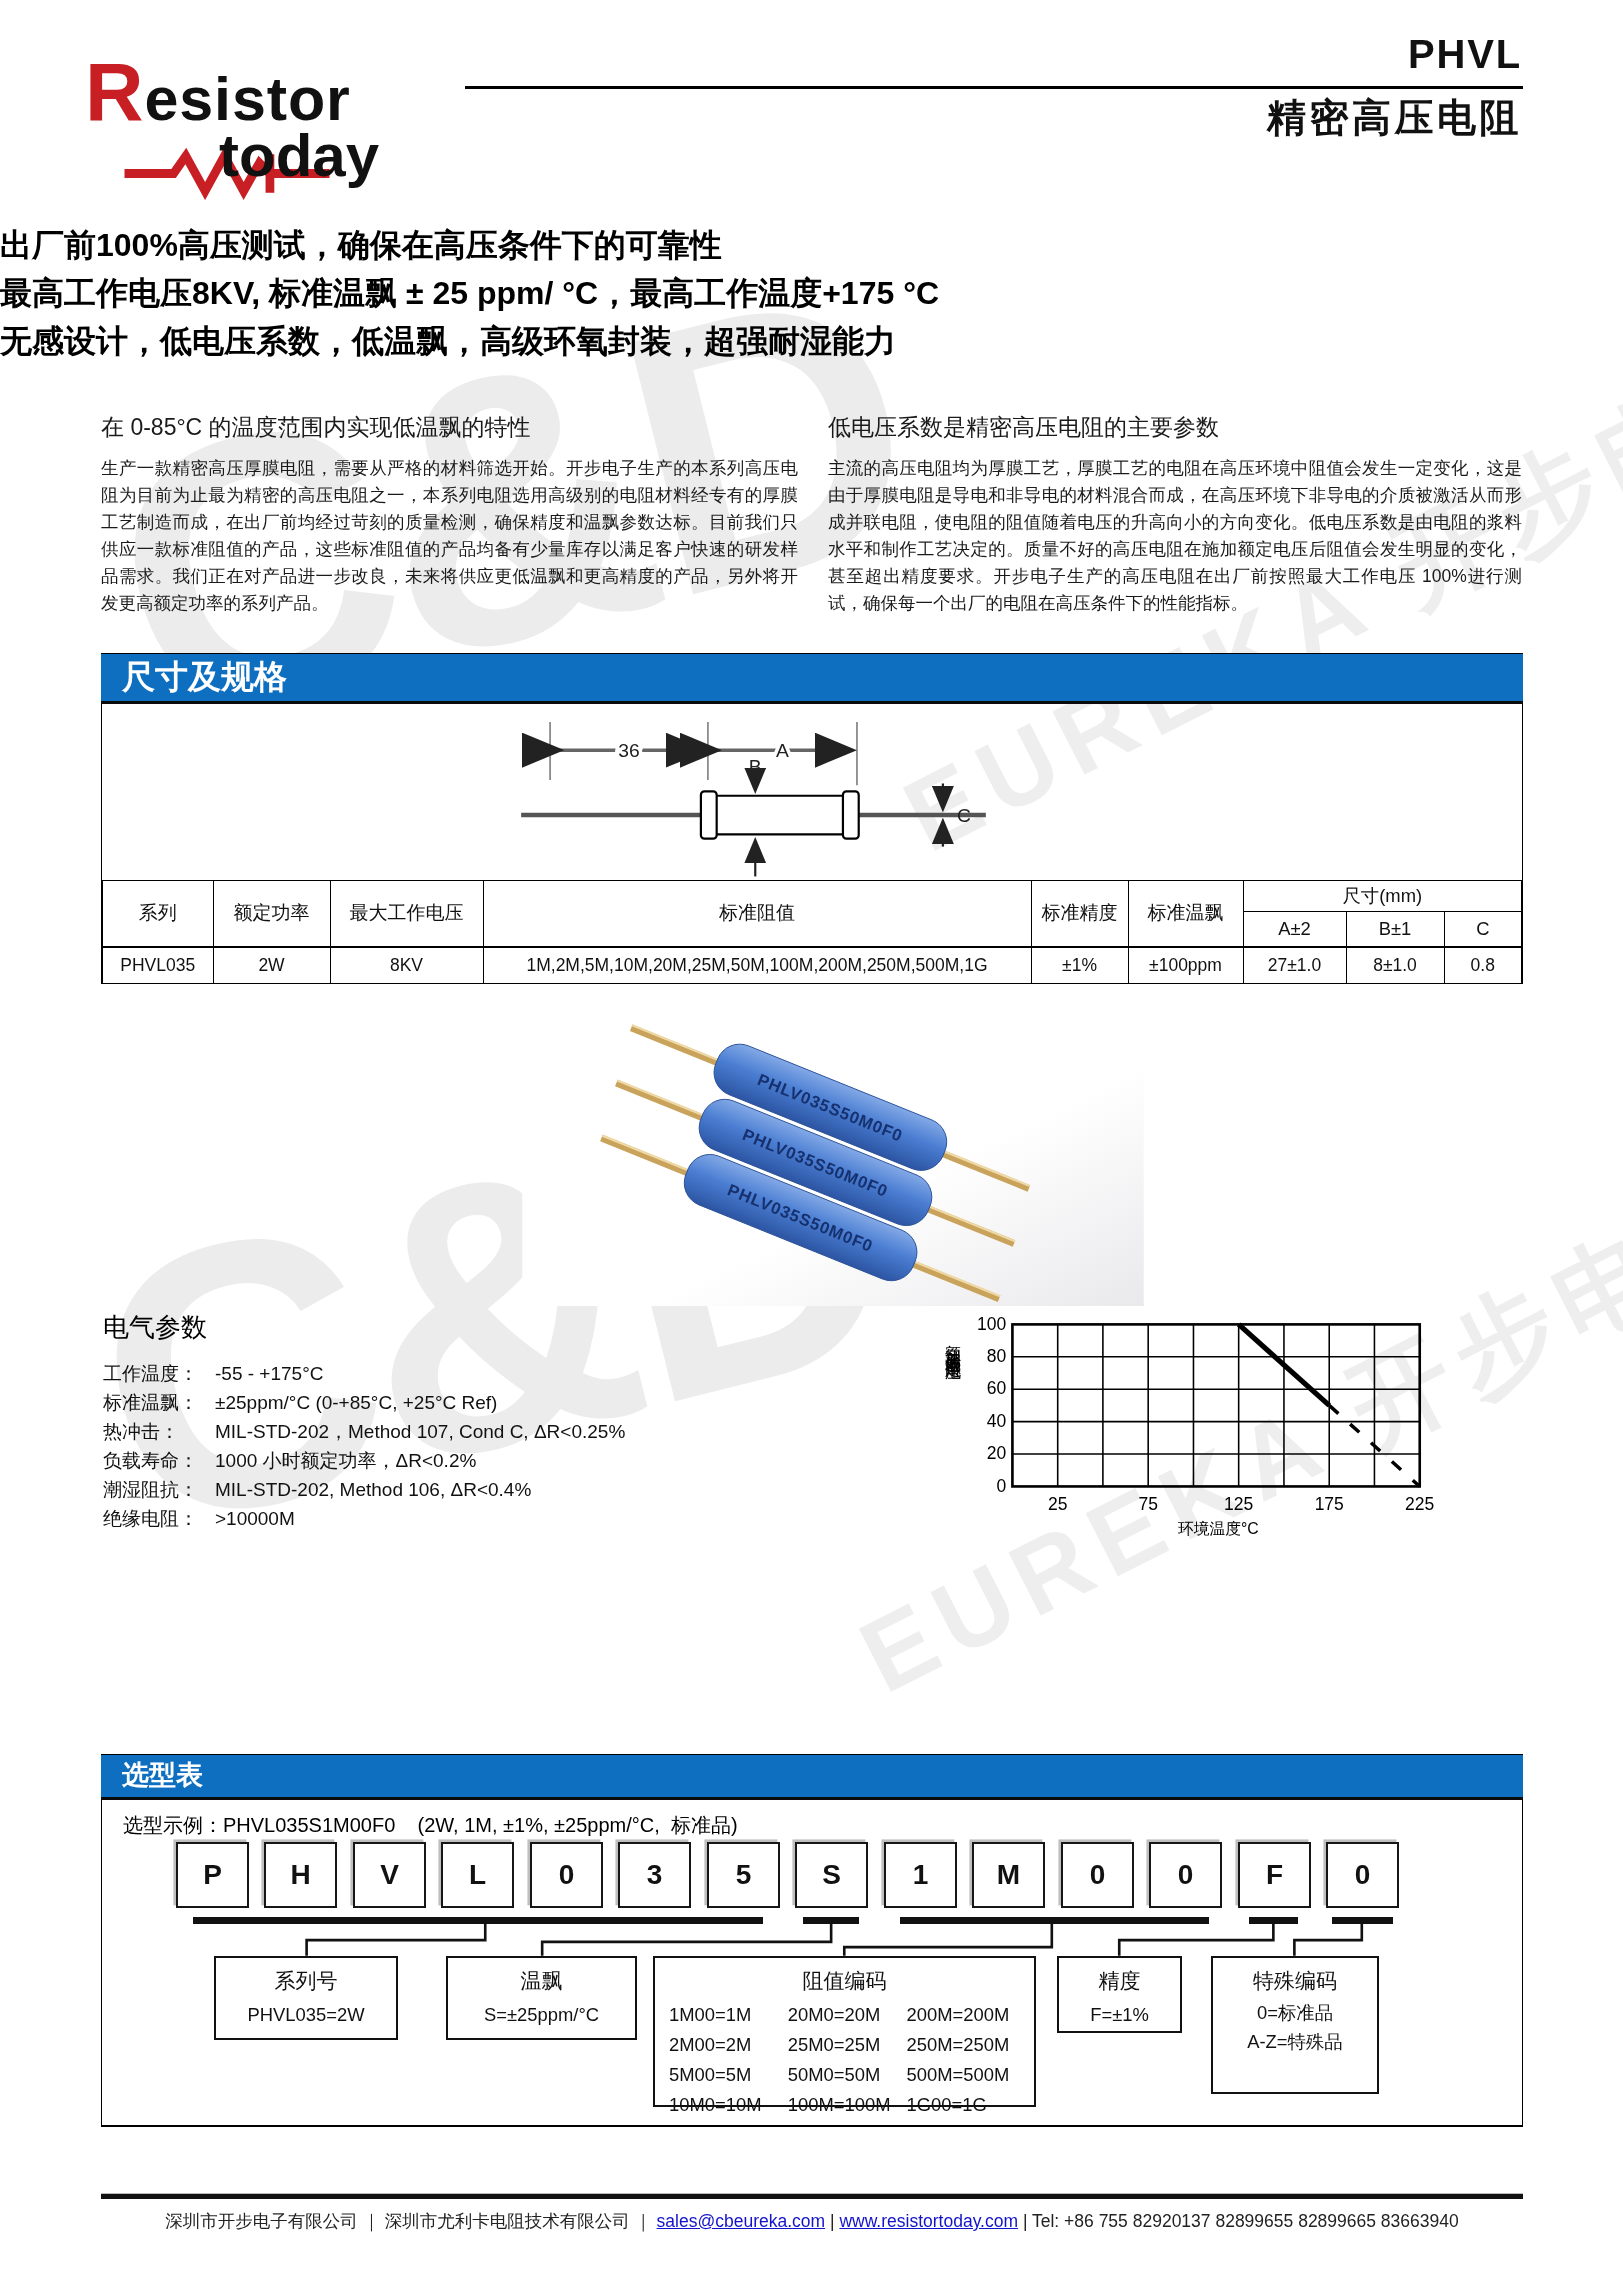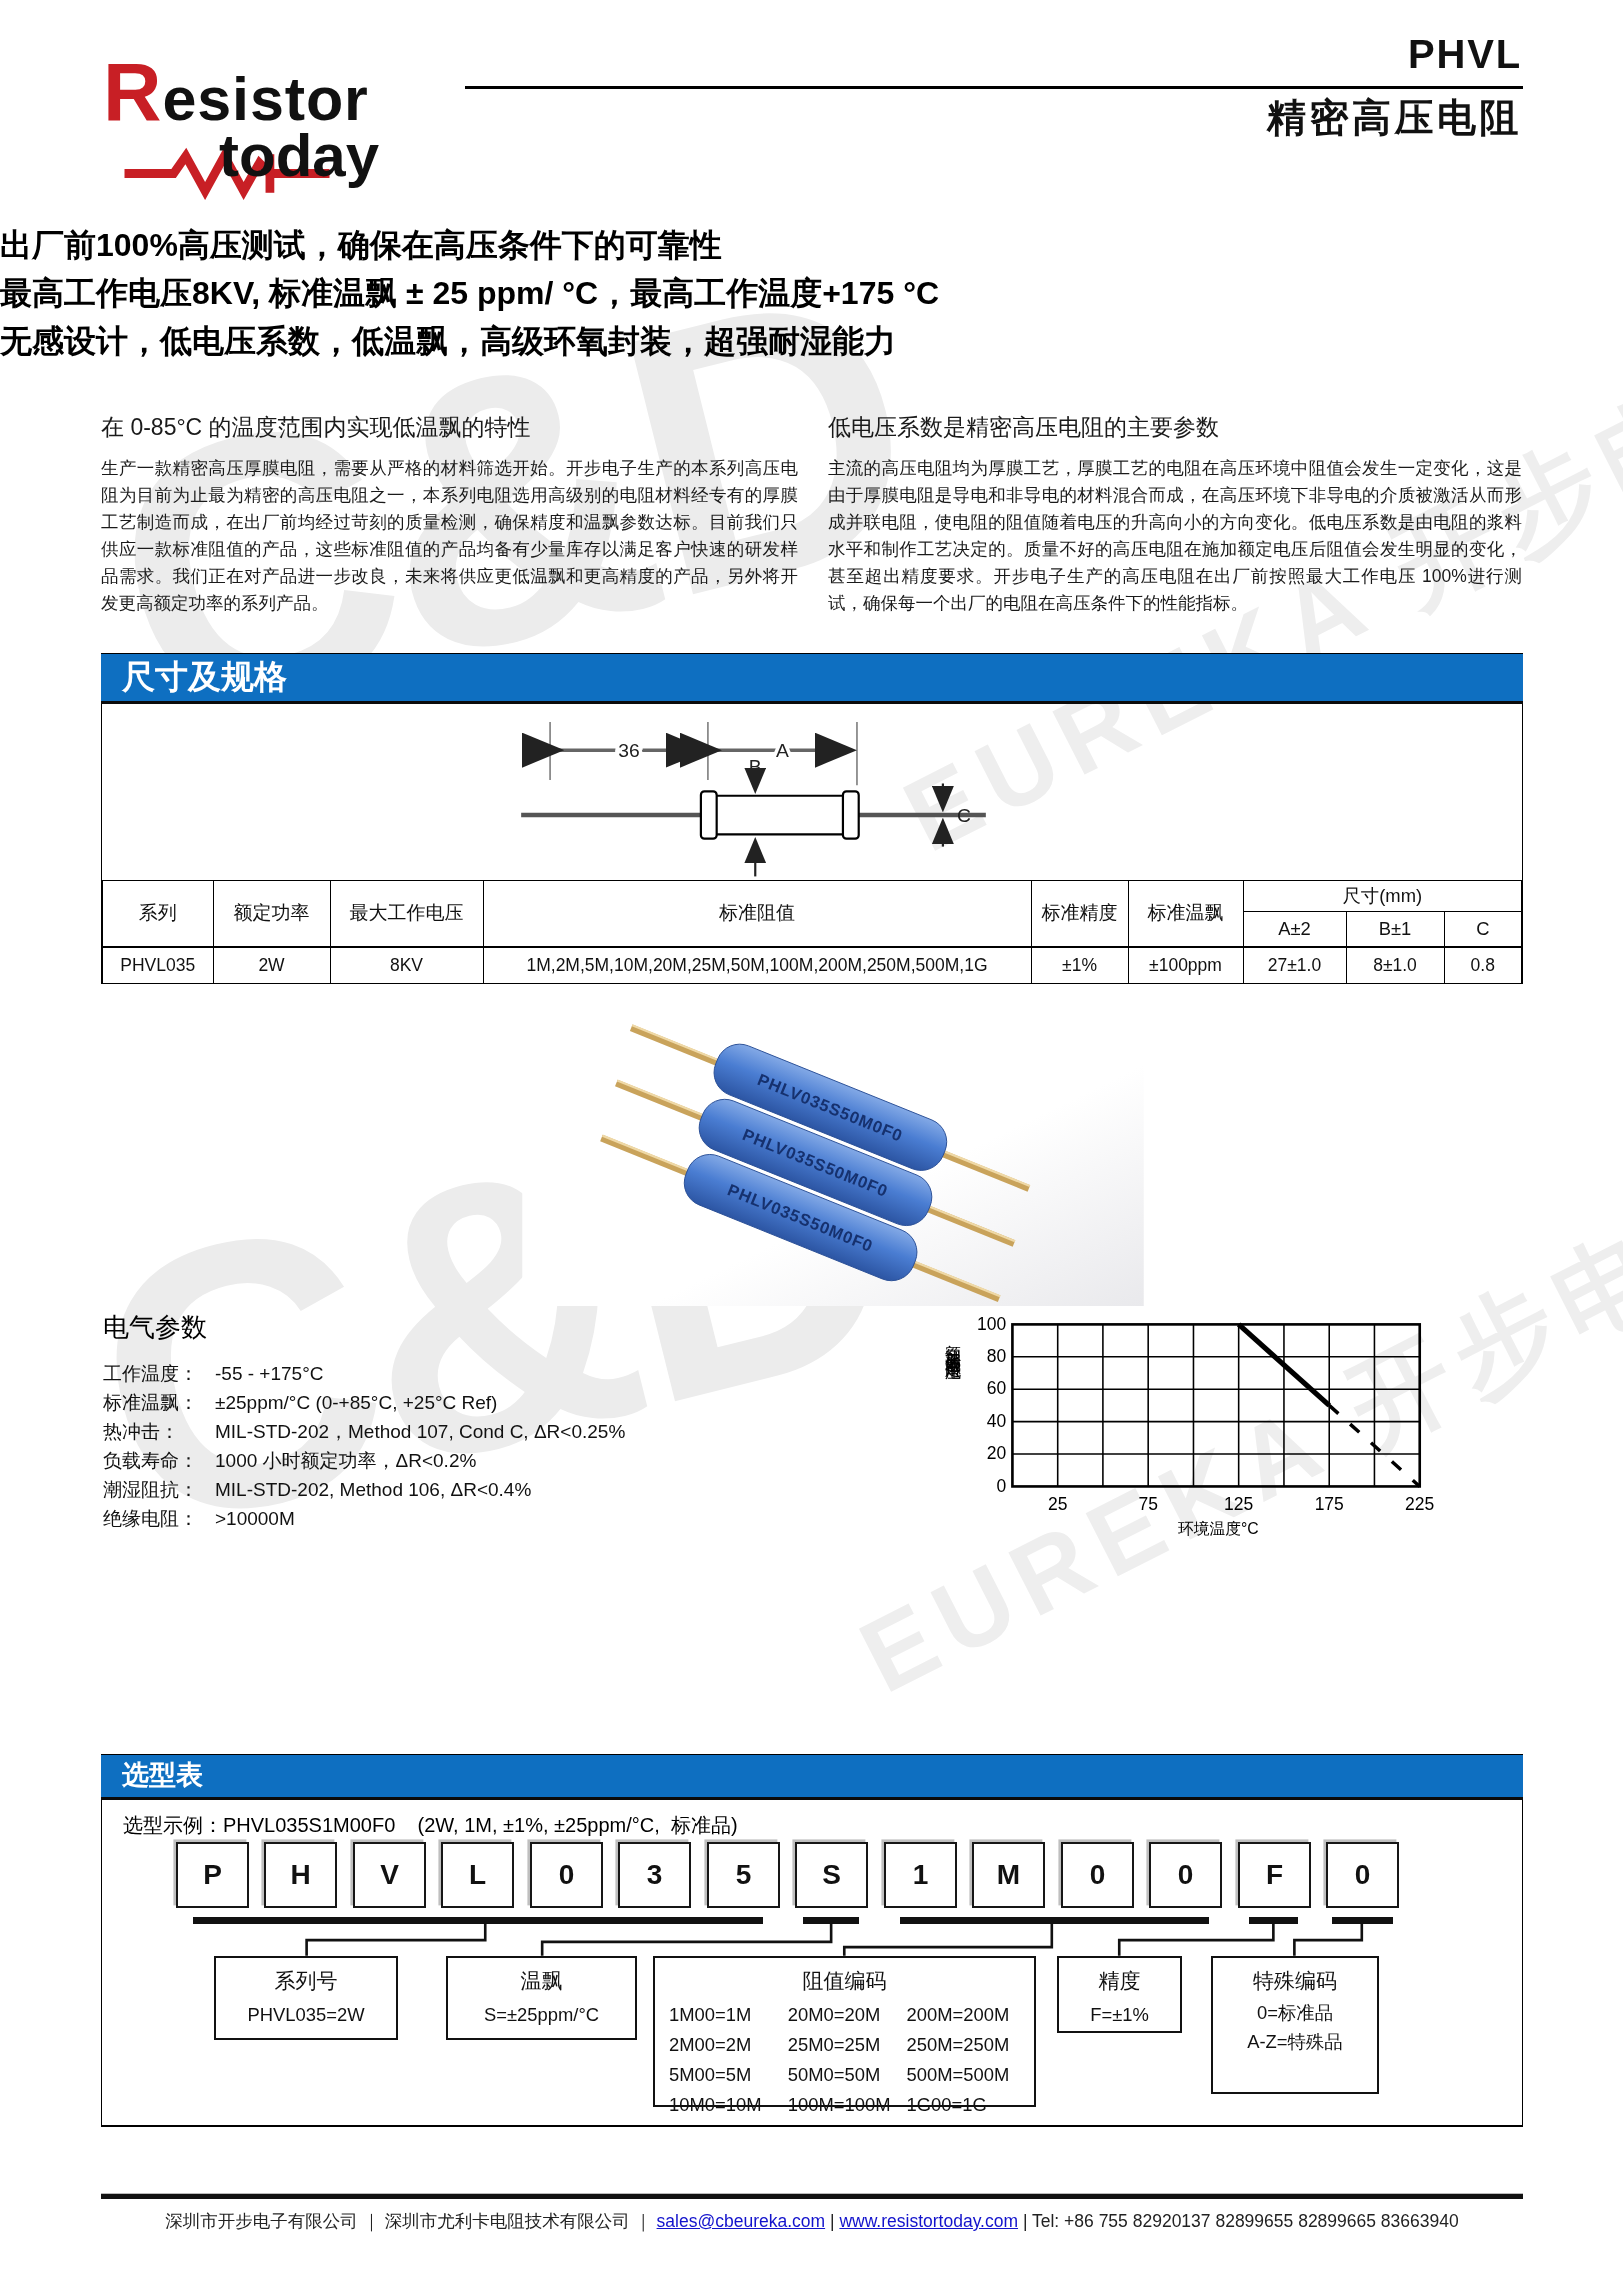--- a/index.html
+++ b/index.html
@@ -7,21 +7,21 @@
     position:relative;width:1623px;height:2295px;margin:0 auto;background:#ffffff;
     overflow:hidden;font-family:"Liberation Sans","DejaVu Sans",sans-serif;color:#111;
   }
   .abs{position:absolute;}
   
   .wm{position:absolute;color:#ececec;font-weight:bold;pointer-events:none;white-space:nowrap;z-index:0;}
   .wm-glyph{font-size:377px;transform:rotate(-14deg);letter-spacing:-8.8px;}
   .wm-text{font-size:103px;transform:rotate(-27deg);letter-spacing:12.3px;color:#eeeeee;}
   .content{position:absolute;inset:0;z-index:1;}
   
-  .logo-line1{position:absolute;left:103px;top:46px;font-weight:bold;font-size:61px;letter-spacing:0.9px;}
+  .logo-line1{position:absolute;left:85px;top:46px;font-weight:bold;font-size:61px;letter-spacing:0.9px;}
   .logo-r{color:#c81f25;font-size:81px;}
   .logo-line2{position:absolute;left:219px;top:121px;font-weight:bold;font-size:60px;color:#111;}
   .logo-zz{position:absolute;left:121px;top:147px;}
   
   .hdr-series{position:absolute;right:101px;top:32px;font-size:40px;font-weight:bold;letter-spacing:1.8px;}
   .hdr-rule{position:absolute;left:465px;width:1058px;top:86px;height:2.6px;background:#000;}
   .hdr-sub{position:absolute;right:101px;top:91px;font-family:"Liberation Serif","DejaVu Serif",serif;
            font-weight:bold;font-size:39px;letter-spacing:3.5px;}
   
   .headline{position:absolute;left:0;top:221px;width:100%;text-align:left;font-weight:bold;

